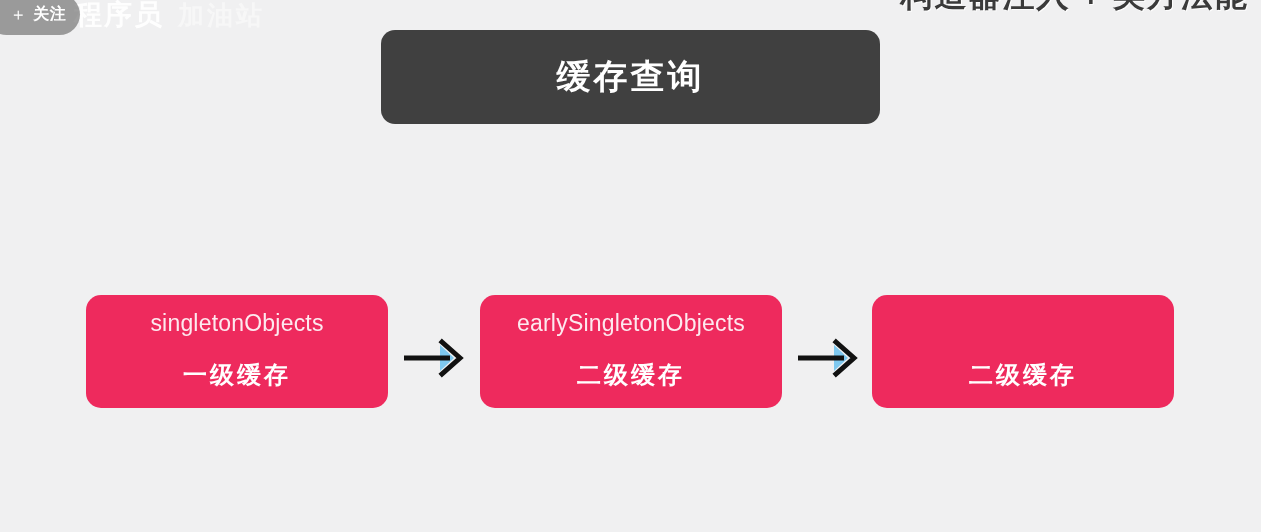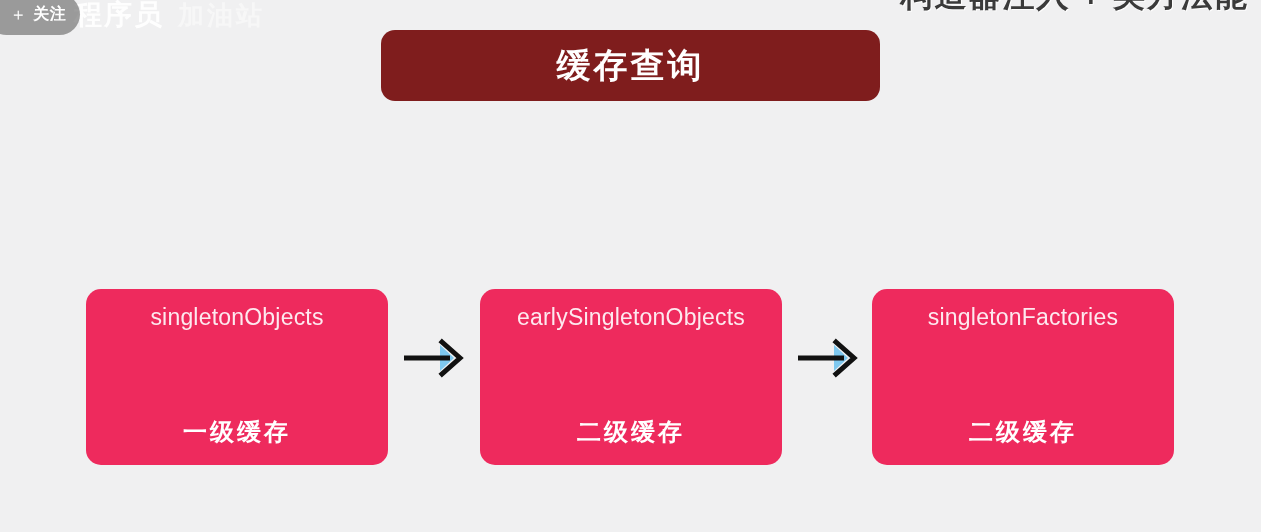--- a/index.html
+++ b/index.html
@@ -82,22 +82,22 @@
     text-shadow: 1px 1px 0 rgba(255,255,255,0.85);
     pointer-events: none;
   }
 
   
   #title-box {
     position: absolute;
     left: 381px;
     top: 30px;
     width: 499px;
-    height: 71px;
-    background: #7f1d1d;
+    height: 94px;
+    background: #404040;
     border-radius: 14px;
     display: flex;
     align-items: center;
     justify-content: center;
   }
   #title-box .title-text {
     color: #ffffff;
     font-size: 34px;
     font-weight: 700;
     letter-spacing: 3px;
@@ -106,22 +106,22 @@
   
   #cache-flow {
     position: absolute;
     left: 0;
     top: 288px;
     width: 1261px;
     height: 141px;
   }
   .cache-box {
     position: absolute;
-    top: 1px;
-    height: 176px;
+    top: 7px;
+    height: 113px;
     background: #ee2a5d;
     border-radius: 15px;
     display: flex;
     flex-direction: column;
     align-items: center;
     justify-content: flex-start;
     box-sizing: border-box;
     padding-top: 15px;
   }
   .cache-box .box-code {
@@ -196,17 +196,16 @@
 
   <div class="flow-arrow" id="flow-arrow-2">
     <svg width="68" height="46" viewBox="0 0 68 46" aria-hidden="true">
       <polygon points="38,10 38,36 52,23" fill="#7ec8ef"></polygon>
       <line x1="2" y1="23" x2="48" y2="23" stroke="#111111" stroke-width="5"></line>
       <polyline points="40,7 58,23 40,39" fill="none" stroke="#111111" stroke-width="5" stroke-linecap="square" stroke-linejoin="miter"></polyline>
     </svg>
   </div>
 
   <div class="cache-box" id="cache-box-3">
-    <span class="box-code">singletonFactories</span>
     <span class="box-label">二级缓存</span>
   </div>
 
 </div>
 
 </body></html>

